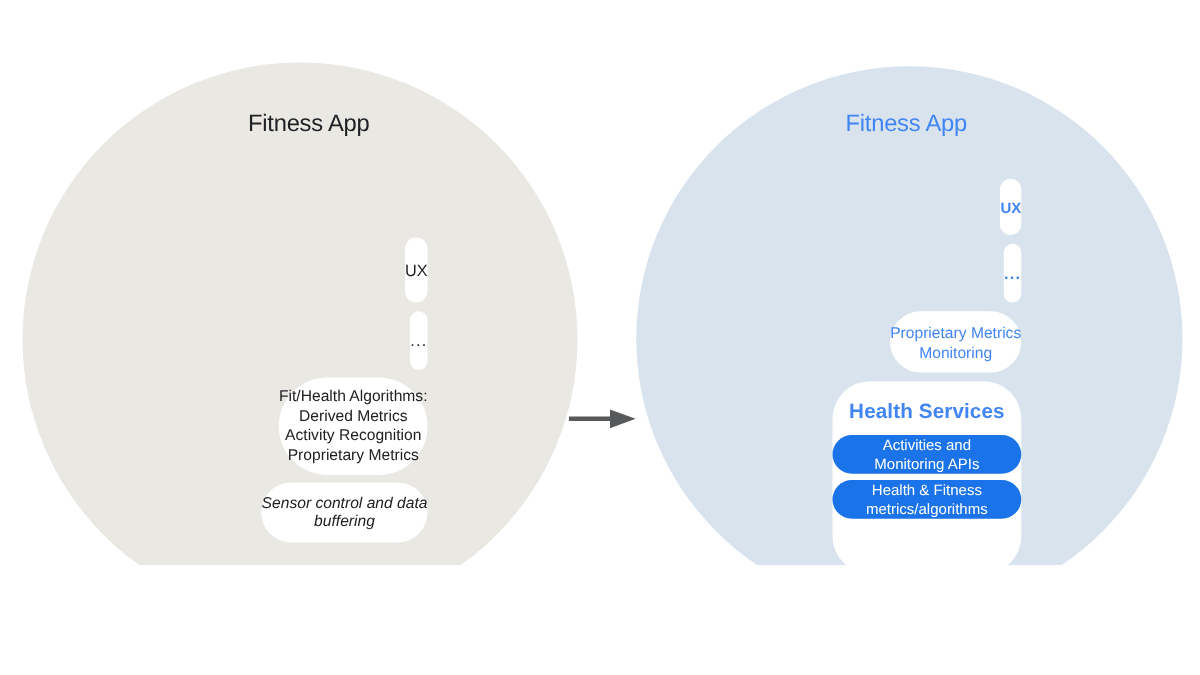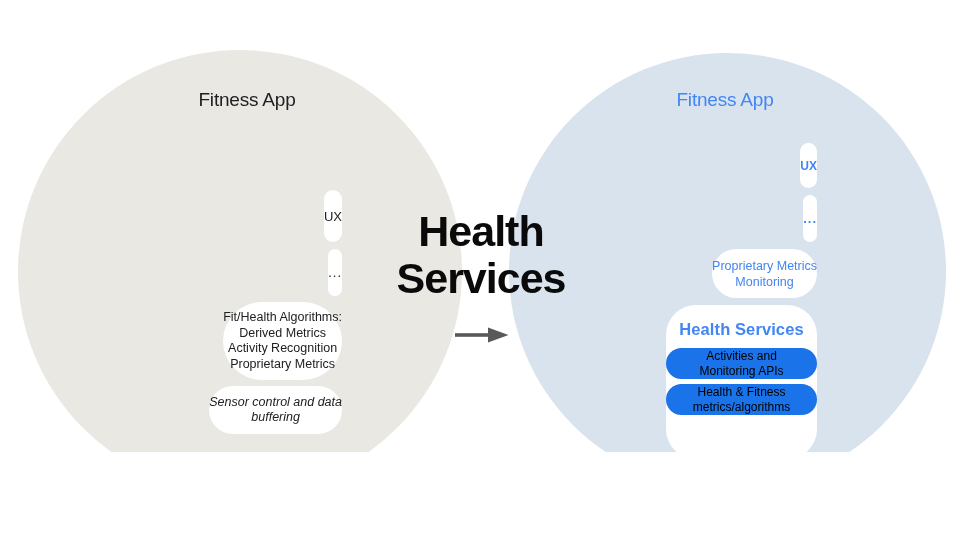--- a/index.html
+++ b/index.html
@@ -93,21 +93,21 @@
     font-weight: bold;
     letter-spacing: 0.1px;
     color: var(--blue_accent, #4285F4);
     line-height: 20px;
   }
   .hs-pill {
     width: 151px;
     height: 31px;
     border-radius: 16px;
     background: var(--blue_strong, #1A73E8);
-    color: #000000;
+    color: #ffffff;
     font-size: 12px;
     line-height: 15px;
     display: flex;
     flex-direction: column;
     align-items: center;
     justify-content: center;
     text-align: center;
   }
   .hs-pill.first { margin-top: 9px; }
   .hs-pill.second { margin-top: 5px; }
@@ -152,24 +152,20 @@
       <span class="line">Derived Metrics</span>
       <span class="line">Activity Recognition</span>
       <span class="line">Proprietary Metrics</span>
     </div>
     <div class="pill lp4">
       <span class="line">Sensor control and data</span>
       <span class="line">buffering</span>
     </div>
   </div>
 
-  <div class="center-title">
-    <span class="line">Health</span><br>
-    <span class="line">Services</span>
-  </div>
 
   <div class="arrow">
     <svg width="54" height="16" viewBox="0 0 54 16" xmlns="http://www.w3.org/2000/svg">
       <rect x="0" y="6.2" width="37" height="3.6" fill="#58595B"></rect>
       <path d="M33 0.5 L53.5 8 L33 15.5 Z" fill="#58595B"></path>
     </svg>
   </div>
 
   <div class="circle-title right">
     <span class="line">Fitness App</span><br>

